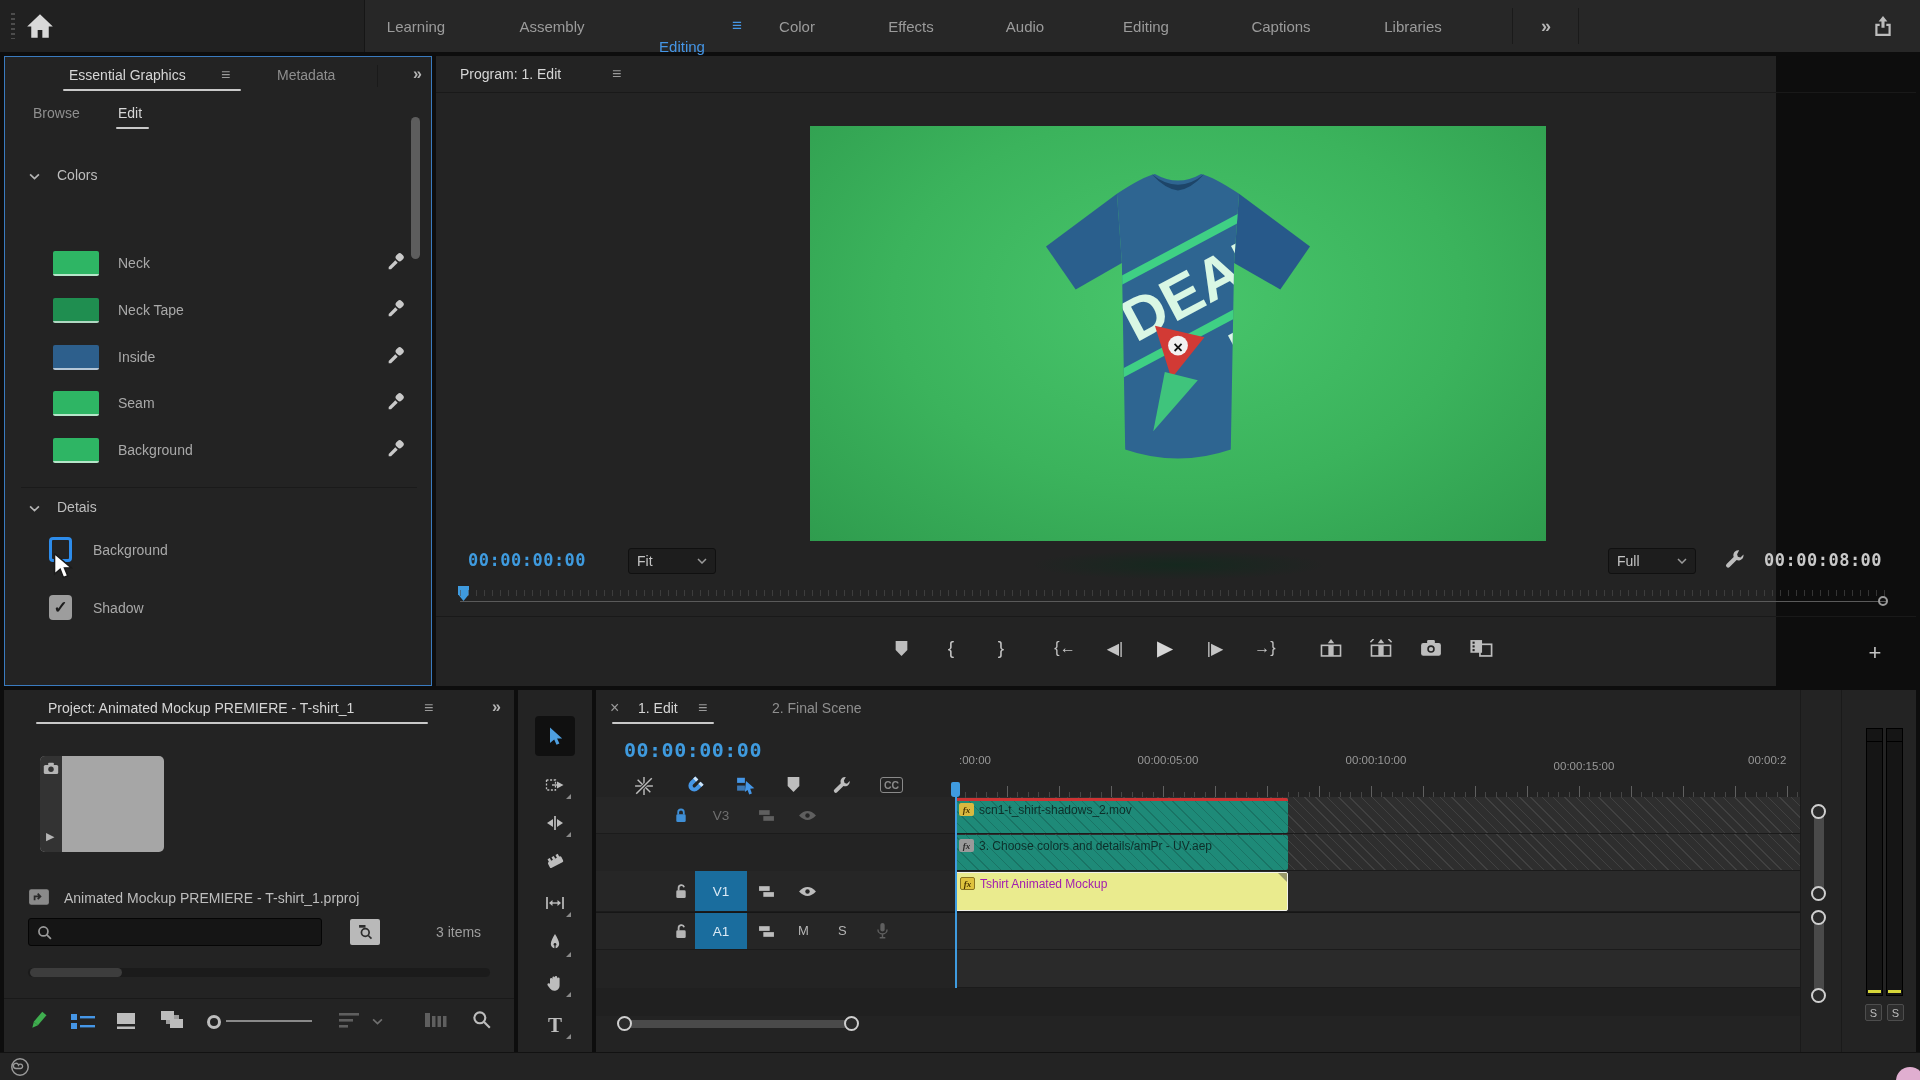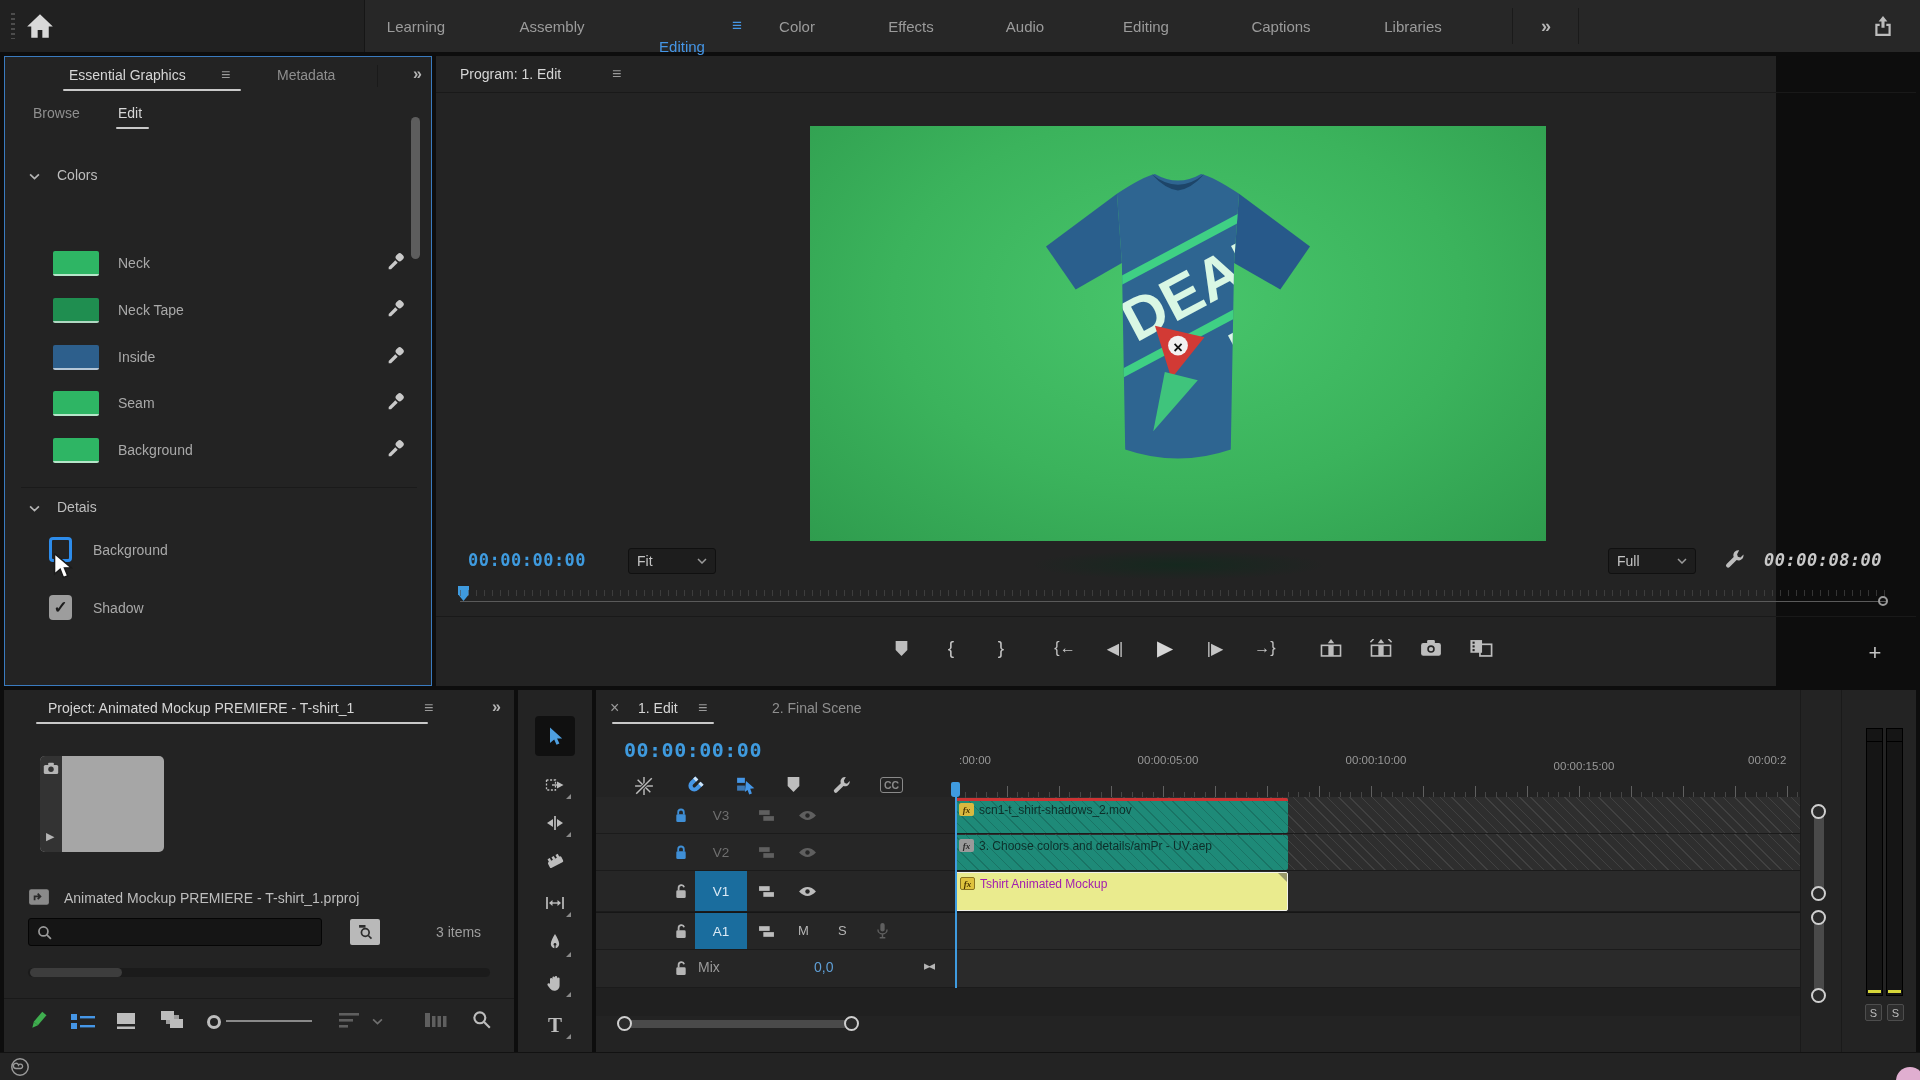--- a/index.html
+++ b/index.html
@@ -43,21 +43,21 @@
   .scrollthumb { position:absolute; width:9px; border-radius:5px; background:#5d5d5d; }
 
   
   #program-panel { left:436px; top:56px; width:1340px; height:630px; }
   #pm-video { left:374px; top:70px; width:736px; height:415px;
     background:radial-gradient(ellipse at 50% 42%, #48c66c 0%, #3bb35c 55%, #2f9c4e 100%); }
   .pm-shadow { left:218px; top:424px; width:300px; height:30px; border-radius:50%;
     background:radial-gradient(rgba(8,45,26,.5), rgba(8,45,26,0) 70%); }
   .timecode { font-family:"DejaVu Sans Mono", monospace; font-weight:bold; letter-spacing:.5px; }
   .tc-blue { color:#3f9bdf; }
-  .tc-gray { color:#c9c9c9;font-style:italic; }
+  .tc-gray { color:#c9c9c9; }
   .dropdown { position:absolute; height:26px; background:#1d1d1d; border:1px solid #101010;
     border-radius:3px; display:flex; align-items:center; justify-content:space-between;
     padding:0 8px; font-size:14px; color:#c4c4c4; }
   .tbtn { min-width:30px; text-align:center; color:#c4c4c4; font-size:16px; cursor:default; }
   .seek-ticks { background:repeating-linear-gradient(90deg, #4e4e4e 0 1px, transparent 1px 8px); }
   .seek-playhead { width:11px; height:15px; background:#3f9bdf;
     clip-path:polygon(0 0,100% 0,100% 55%,50% 100%,0 55%); }
 
   
   #project-panel { left:4px; top:690px; width:510px; height:362px; }
@@ -582,43 +582,20 @@
             <rect x="5" y="6.6" width="10" height="4.4" fill="currentColor"></rect>
           </svg>
       </div>
       <div class="abs icon dim" style="left:202px;top:13px;">
         <svg width="19" height="11" viewBox="0 0 18 10">
             <path d="M1 5 Q9 -3.5 17 5 Q9 13.5 1 5 Z" fill="currentColor"></path>
             <circle cx="9" cy="5" r="2.1" fill="#262626"></circle>
           </svg>
       </div>
     </div>
-    <div class="trackrow" style="top:144px;height:37px;">
-      <div class="abs" style="left:78px;top:10px;">
-        <svg width="14" height="17" viewBox="0 0 14 16">
-            <path d="M4.2 7 V4.8 a2.8 2.8 0 0 1 5.6 0 V7" stroke="#3f8fd6" stroke-width="1.8" fill="none"></path>
-            <rect x="2.3" y="6.8" width="9.4" height="7.8" rx="1.4" fill="#3f8fd6"></rect>
-          </svg>
-      </div>
-      <div class="trackname dim" style="left:99px;">
-          <span>V2</span>
-        </div>
-      <div class="abs icon dim" style="left:162px;top:12px;">
-        <svg width="17" height="13" viewBox="0 0 16 12">
-            <rect x="1" y="1" width="10" height="4.4" fill="currentColor"></rect>
-            <rect x="5" y="6.6" width="10" height="4.4" fill="currentColor"></rect>
-          </svg>
-      </div>
-      <div class="abs icon dim" style="left:202px;top:13px;">
-        <svg width="19" height="11" viewBox="0 0 18 10">
-            <path d="M1 5 Q9 -3.5 17 5 Q9 13.5 1 5 Z" fill="currentColor"></path>
-            <circle cx="9" cy="5" r="2.1" fill="#262626"></circle>
-          </svg>
-      </div>
-    </div>
     <div class="trackrow" style="top:181px;height:41px;">
       <div class="abs" style="left:78px;top:12px;">
         <svg width="14" height="17" viewBox="0 0 14 16">
             <path d="M4.6 7 V4.6 a2.8 2.8 0 0 1 5.5-.9" stroke="#b5b5b5" stroke-width="1.8" fill="none"></path>
             <rect x="2.3" y="6.8" width="9.4" height="7.8" rx="1.4" fill="#b5b5b5"></rect>
           </svg>
       </div>
       <div class="trackname target" style="left:99px;">
           <span>V1</span>
         </div>
@@ -653,31 +630,20 @@
       </div>
       <span class="abs" style="left:202px;top:10px;font-size:13px;color:#b5b5b5;">M</span>
       <span class="abs" style="left:242px;top:10px;font-size:13px;color:#b5b5b5;">S</span>
       <div class="abs icon dim" style="left:280px;top:9px;">
         <svg width="13" height="18" viewBox="0 0 12 16">
             <rect x="4" y="0.5" width="4" height="8" rx="2" fill="currentColor"></rect>
             <path d="M1.8 6.5 a4.2 4.2 0 0 0 8.4 0 M6 10.7 V13.6 M3.4 14.3 H8.6" stroke="currentColor" stroke-width="1.3" fill="none"></path>
           </svg>
       </div>
     </div>
-    <div class="trackrow" style="top:260px;height:38px;">
-      <div class="abs" style="left:78px;top:10px;">
-        <svg width="14" height="17" viewBox="0 0 14 16">
-            <path d="M4.6 7 V4.6 a2.8 2.8 0 0 1 5.5-.9" stroke="#b5b5b5" stroke-width="1.8" fill="none"></path>
-            <rect x="2.3" y="6.8" width="9.4" height="7.8" rx="1.4" fill="#b5b5b5"></rect>
-          </svg>
-      </div>
-      <span class="abs" style="left:102px;top:9px;font-size:14px;color:#9a9a9a;">Mix</span>
-      <span class="abs" style="left:218px;top:9px;font-size:14px;color:#5f9fd6;">0,0</span>
-      <span class="abs" style="left:328px;top:8px;font-size:13px;color:#b5b5b5;letter-spacing:-2px;">▸◂</span>
-    </div>
 
     <div class="trow-content locked-hatch" style="top:107px;height:37px;">
       <div class="clip" style="top:1px;height:35px;background:#1e8a78;">
         <div class="hatch"></div>
         <div class="abs" style="left:0;top:0;width:333px;height:3px;background:#cc3333;"></div>
         <span class="fxbadge" style="background:#d9b93f;color:#4a3500;top:5px;">fx</span>
         <span class="clip-label" style="top:5px;color:#0d2f2a;">scn1-t_shirt-shadows_2.mov</span>
       </div>
     </div>
     <div class="trow-content locked-hatch" style="top:144px;height:37px;">

